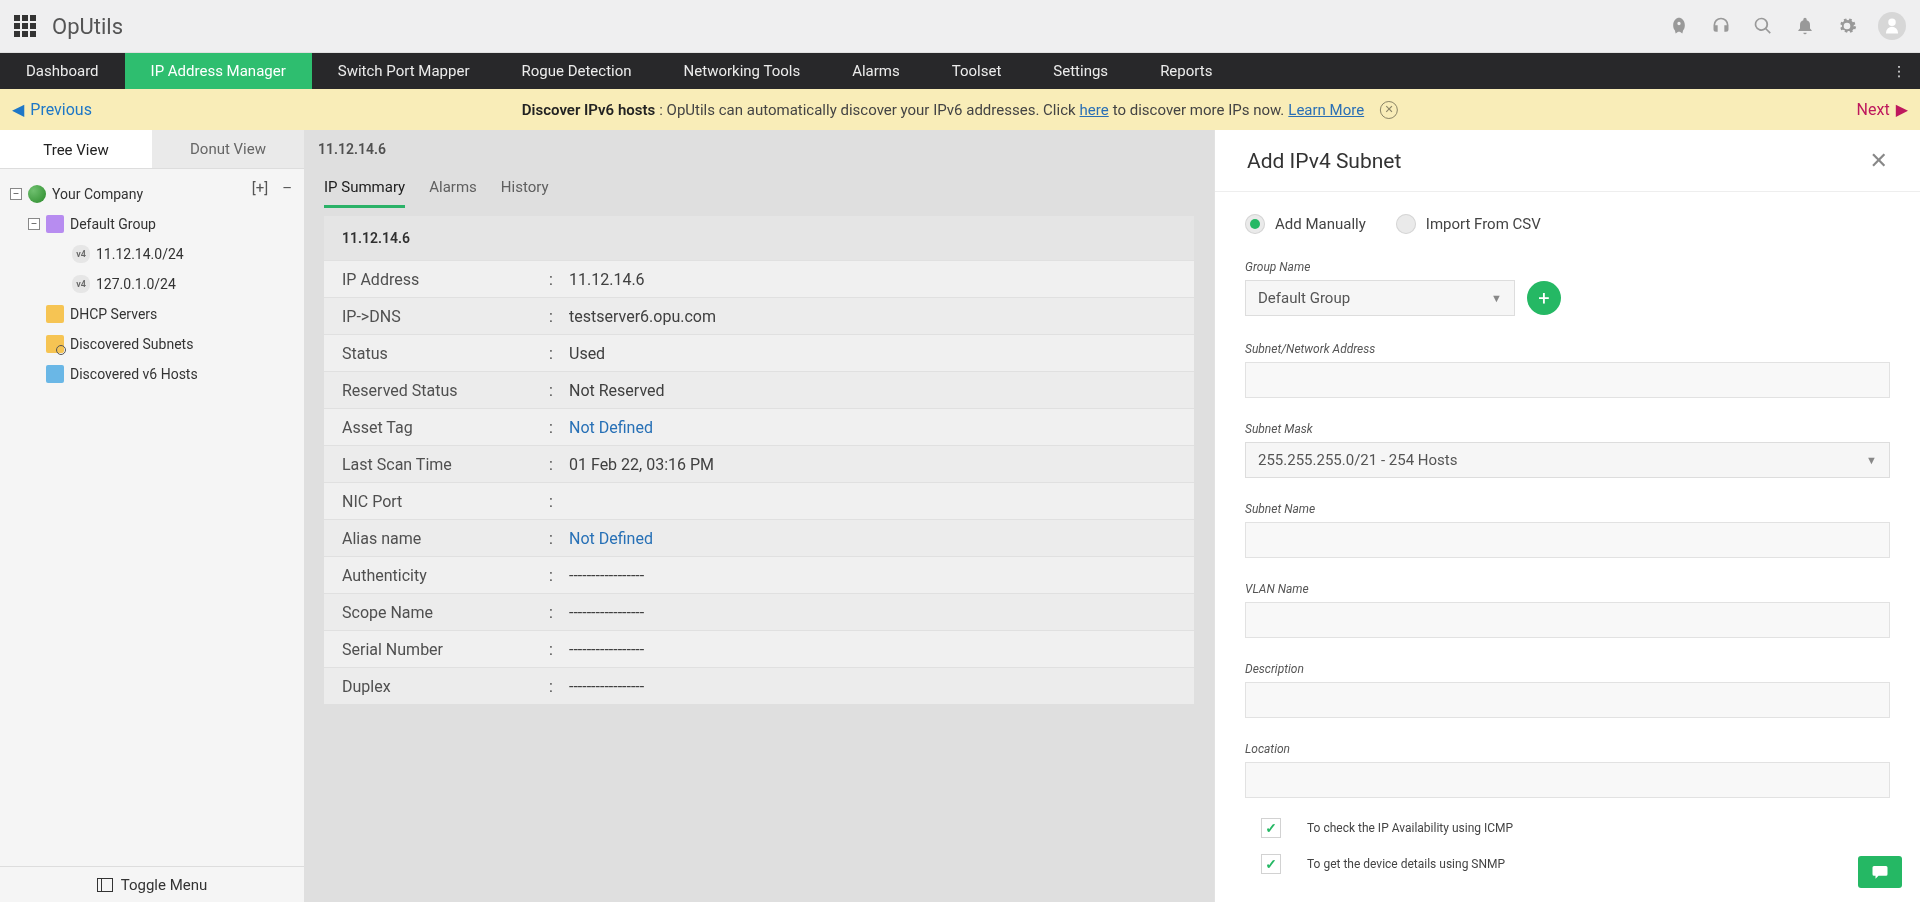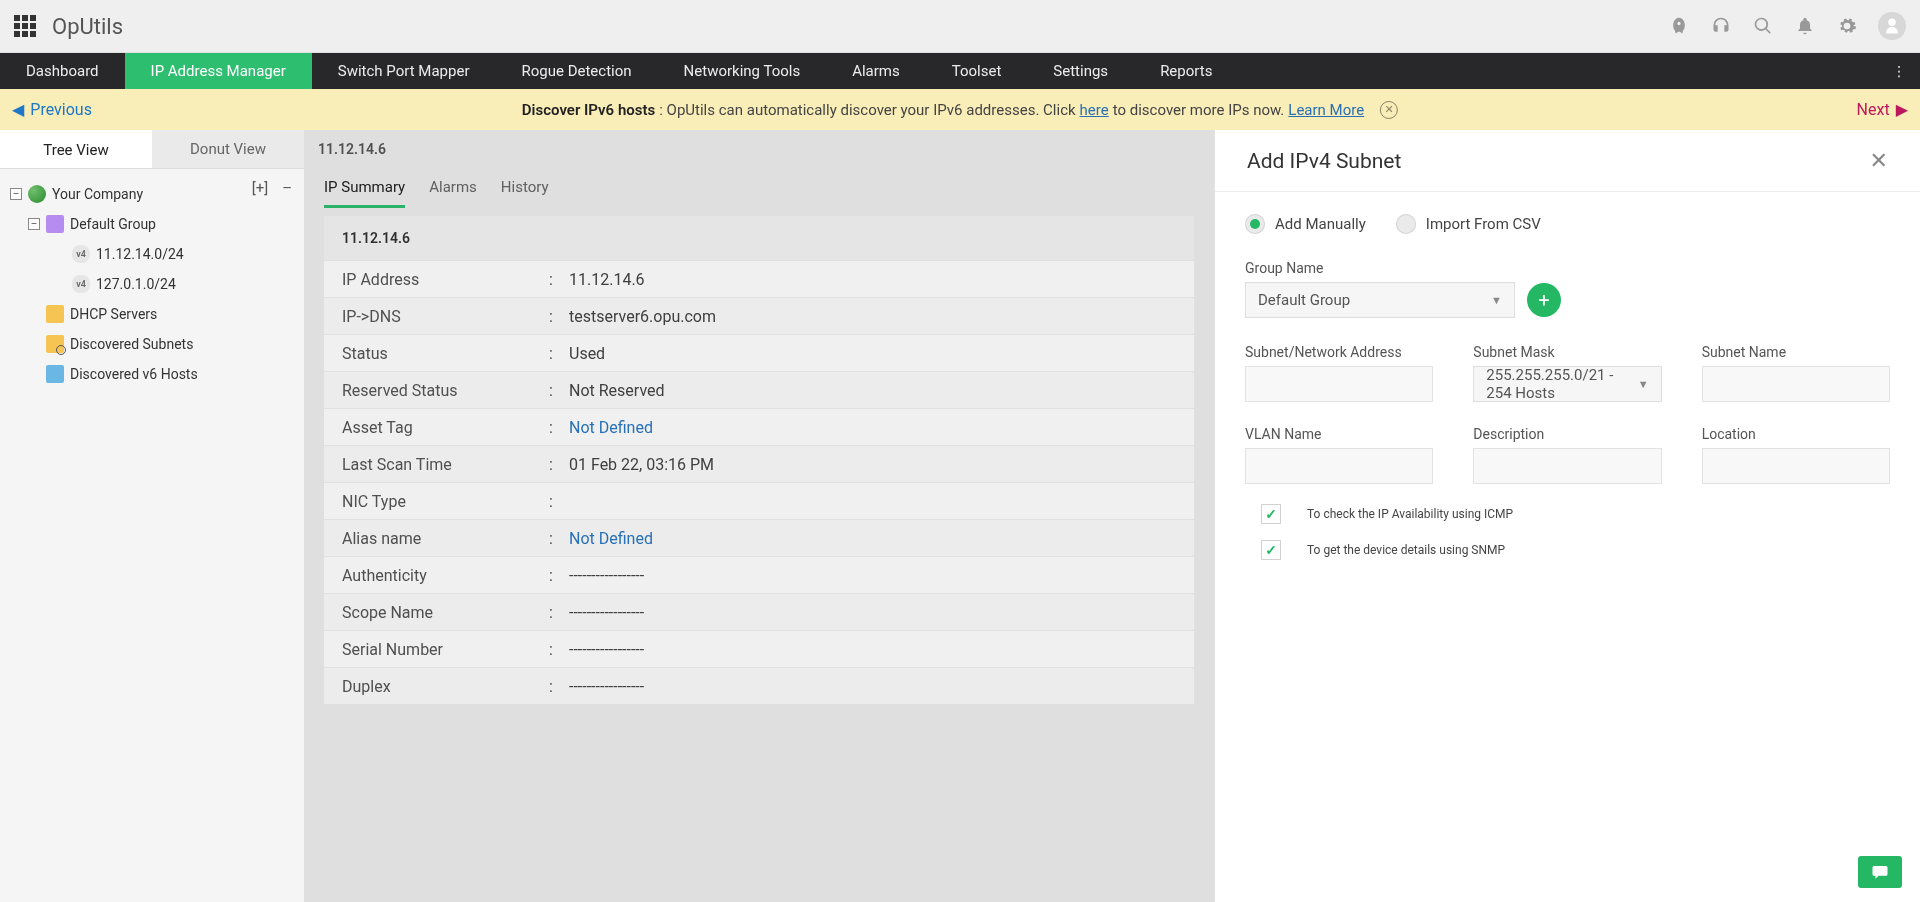--- a/index.html
+++ b/index.html
@@ -75,26 +75,26 @@
     
     .right-panel { width:706px; background:#fff; border-left:1px solid #e2e2e2; display:flex; flex-direction:column;}
     .rp-head{ height:62px; display:flex; align-items:center; padding:0 32px; border-bottom:1px solid #eee;}
     .rp-title{ font-size:21px; color:#333;}
     .rp-close{ margin-left:auto; color:#888; font-size:22px; cursor:pointer; font-weight:300;}
     .rp-body{ padding:22px 30px; overflow:auto; flex:1;}
     .radio-row{ display:flex; gap:30px; align-items:center; margin-bottom:26px;}
     .radio{ display:flex; align-items:center; gap:10px; cursor:pointer; font-size:15px; color:#444;}
     .radio .dot{ width:20px; height:20px; border-radius:50%; background:#eaeaea; box-shadow:inset 0 0 0 1px #d6d6d6; display:flex; align-items:center; justify-content:center;}
     .radio.sel .dot::after{content:""; width:10px; height:10px; border-radius:50%; background:#25b864;}
-    .fld-label{ font-size:14px; color:#555; margin-bottom:6px; display:block;}
+    .fld-label{ font-size:12px; color:#555; margin-bottom:6px; display:block;font-style:italic;}
     .select-box{ height:36px; border:1px solid #ddd; background:#f6f6f6; display:flex; align-items:center; padding:0 12px; font-size:15px; color:#555; cursor:pointer; position:relative;}
     .select-box .caret{ margin-left:auto; color:#888; font-size:11px;}
     .add-circle{ width:34px; height:34px; border-radius:50%; background:#25b864; color:#fff; font-size:20px; display:flex; align-items:center; justify-content:center; cursor:pointer;}
     .row-flex{display:flex; gap:12px; align-items:center; margin-bottom:26px;}
-    .grid2{ display:grid; grid-template-columns:1fr 1fr 1fr; gap:24px 40px; margin-bottom:20px;}
+    .grid2{ display:grid; grid-template-columns:1fr; gap:24px 40px; margin-bottom:20px;}
     .inp{ height:36px; border:1px solid #e2e2e2; background:#f8f8f8; width:100%; padding:0 10px; font-size:14px;}
     .chk-row{ display:flex; align-items:center; gap:26px; margin:16px 0; color:#444; font-size:12px;padding-left:16px;}
     .chk{ width:20px; height:20px; border:1px solid #d2d2d2; background:#fff; display:flex; align-items:center; justify-content:center; cursor:pointer;}
     .chk.on::after{content:"✓"; color:#25b864; font-size:14px; font-weight:700;}
 
     
     .chat-float{ position:fixed; right:18px; bottom:14px; width:44px; height:32px; background:#25b864; border-radius:3px; display:flex; align-items:center; justify-content:center; color:#fff; cursor:pointer;}
     .chat-float svg{fill:#fff;}
   </style>
 </head>
@@ -215,20 +215,24 @@
       </div>
       <div class="tree-row" style="padding-left:42px">
         <span class="tree-ic sub"></span>
         <span>Discovered Subnets</span>
       </div>
       <div class="tree-row" style="padding-left:42px">
         <span class="tree-ic v6"></span>
         <span>Discovered v6 Hosts</span>
       </div>
     </div>
+    <div class="toggle-menu">
+      <span class="toggle-menu-ic"></span>
+      <span>Toggle Menu</span>
+    </div>
   </div>
 
   <div class="center">
     <div class="crumb">11.12.14.6</div>
     <div class="center-tabs">
       <div class="ctab active">IP Summary</div>
       <div class="ctab">Alarms</div>
       <div class="ctab">History</div>
     </div>
     <div class="detail-card">
@@ -257,21 +261,21 @@
           <div class="lbl">Asset Tag</div>
           <div class="sep">:</div>
           <div class="val link">Not Defined</div>
         </div>
         <div class="row alt">
           <div class="lbl">Last Scan Time</div>
           <div class="sep">:</div>
           <div class="val">01 Feb 22, 03:16 PM</div>
         </div>
         <div class="row">
-          <div class="lbl">NIC Type</div>
+          <div class="lbl">NIC Port</div>
           <div class="sep">:</div>
           <div class="val"></div>
         </div>
         <div class="row alt">
           <div class="lbl">Alias name</div>
           <div class="sep">:</div>
           <div class="val link">Not Defined</div>
         </div>
         <div class="row">
           <div class="lbl">Authenticity</div>

